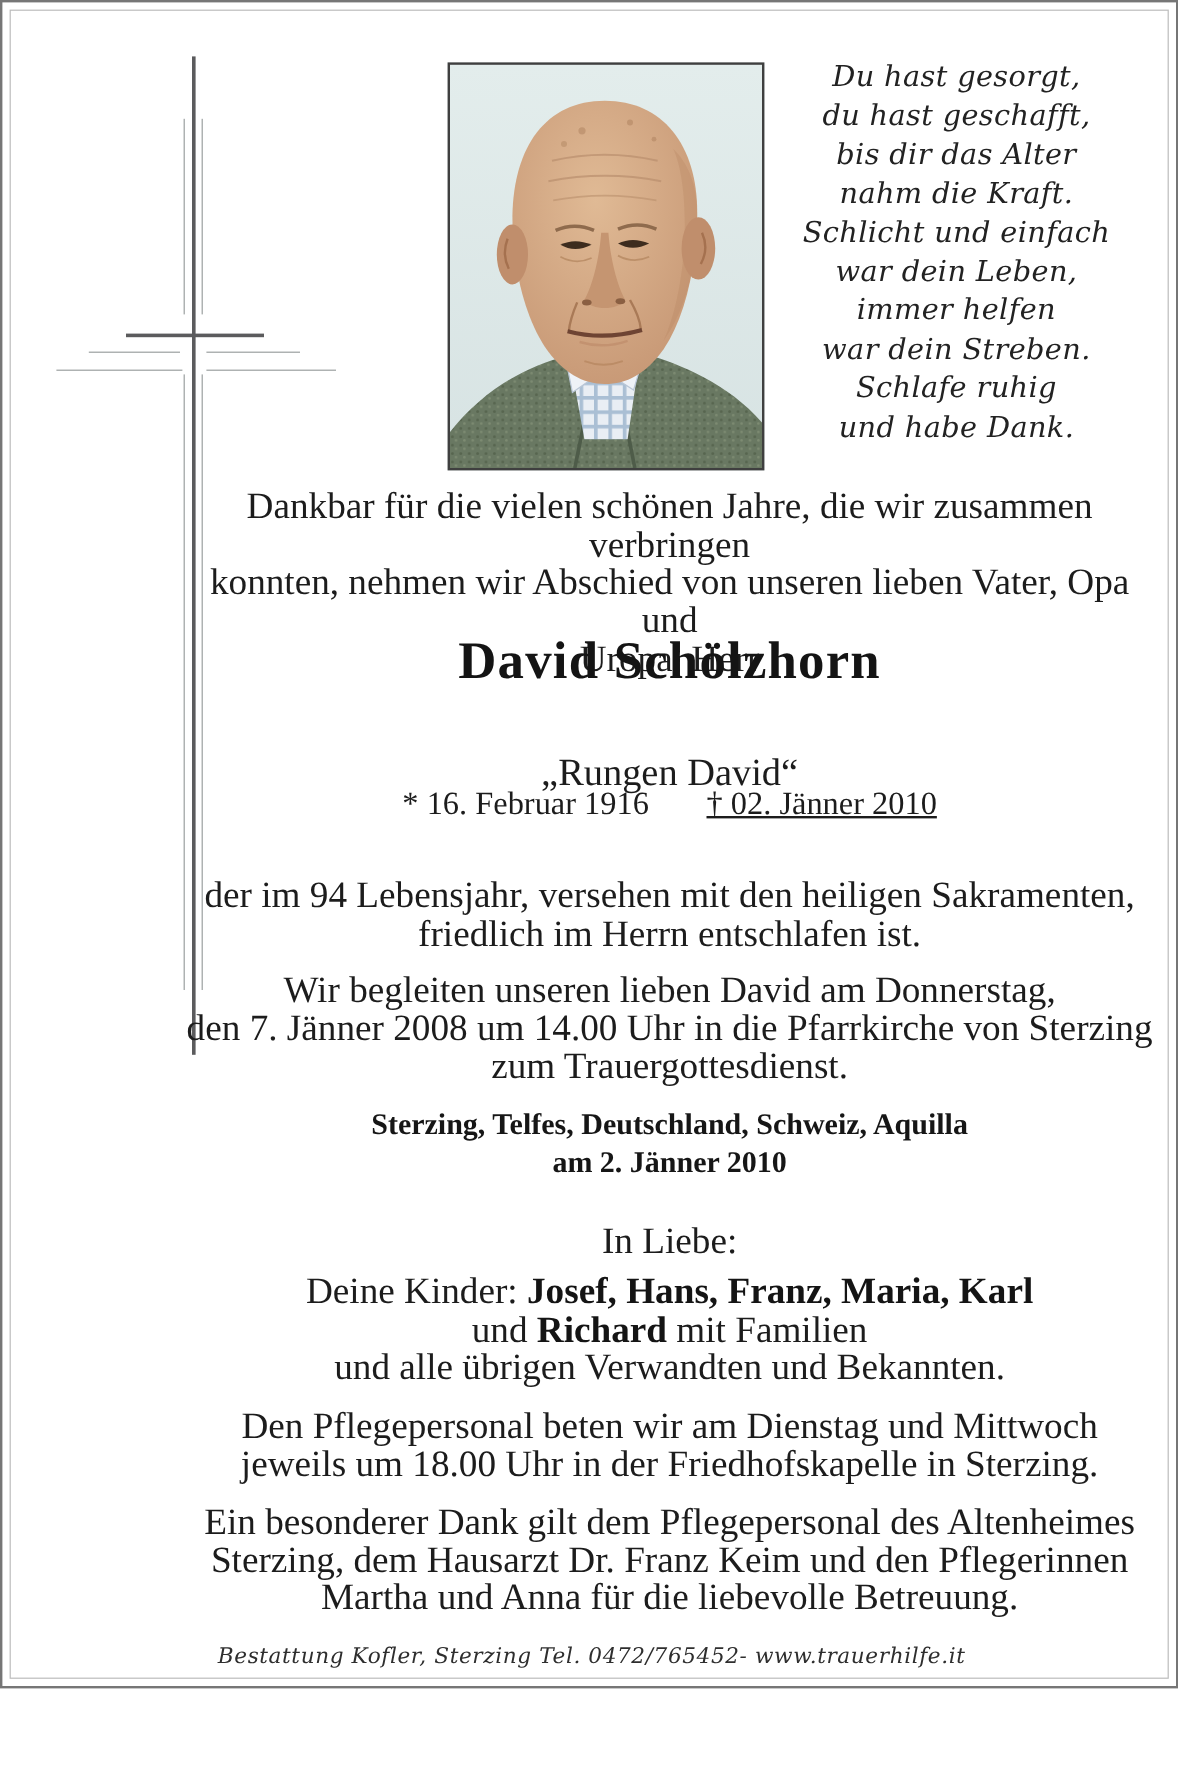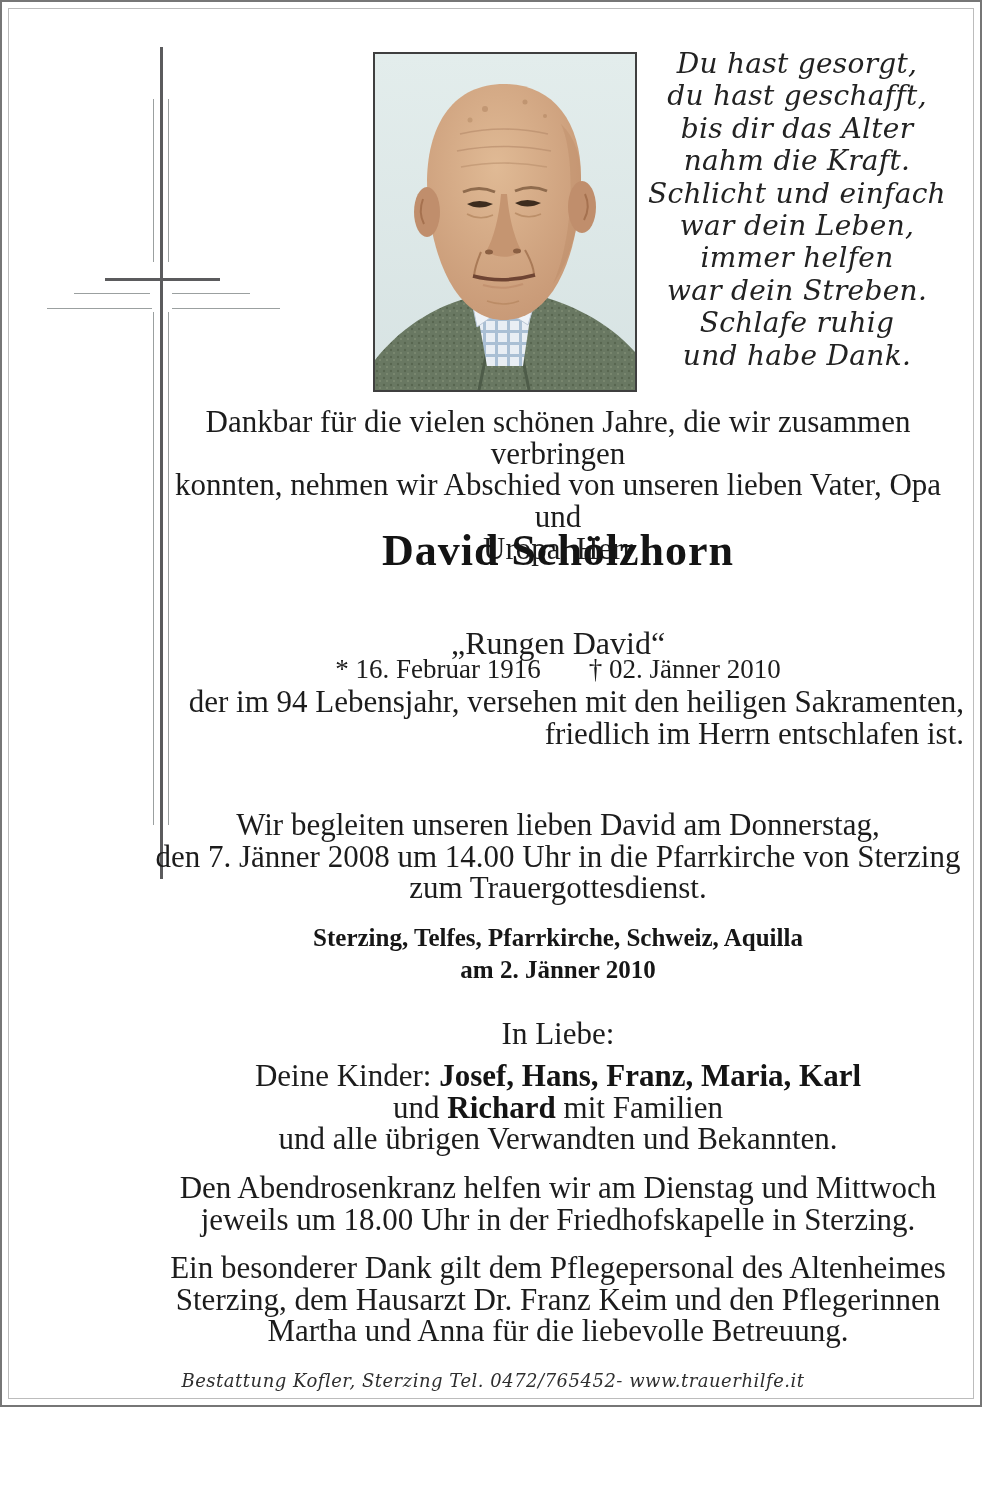--- a/index.html
+++ b/index.html
@@ -40,35 +40,35 @@
     border:2px solid #3f3f3f;
     overflow:hidden; background:#e6efee;
   }
   .photo svg { display:block; }
   
   .poem {
     position:absolute; left:630px; top:46px; width:330px;
     text-align:center;
     font-family:"DejaVu Serif", serif;
     font-style:italic;
-    font-size:28px; line-height:32.4px;
+    font-size:24px; line-height:32.4px;
     color:#222222; letter-spacing:0.3px;
   }
   
   .tb {
     position:absolute; left:150px; width:812px;
     text-align:center;
     font-size:31px; line-height:31.7px;
   }
   .intro   { top:404px; }
   .name    { top:516px; font-size:44px; line-height:66px; font-weight:bold; letter-spacing:1px; color:#141414; }
   .nick    { top:622px; font-size:32px; line-height:38px; }
   .dates   { top:650px; font-size:27px; line-height:34px; }
-  .dates .death { margin-left:48px; }
-  .passing { top:684px;text-align:right; }
+  .dates .death { margin-left:48px;text-decoration:underline; }
+  .passing { top:728px; }
   .funeral { top:795px;margin-top:12px; }
   .places  { top:920px; font-size:25px; line-height:32px; font-weight:bold; color:#161616; }
   .inlove  { top:1016px; }
   .family  { top:1058px; }
   .family b { color:#141414; }
   .rosary  { top:1170px; }
   .thanks  { top:1250px; }
   .footer {
     position:absolute; left:0; top:1368px; width:982px;
     text-align:center;
@@ -200,38 +200,38 @@
     <div>friedlich im Herrn entschlafen ist.</div>
   </div>
 
   <div class="tb funeral">
     <div>Wir begleiten unseren lieben David am Donnerstag,</div>
     <div>den 7. Jänner 2008 um 14.00 Uhr in die Pfarrkirche von Sterzing</div>
     <div>zum Trauergottesdienst.</div>
   </div>
 
   <div class="tb places">
-    <div>Sterzing, Telfes, Pfarrkirche, Schweiz, Aquilla</div>
+    <div>Sterzing, Telfes, Deutschland, Schweiz, Aquilla</div>
     <div>am 2. Jänner 2010</div>
   </div>
 
   <div class="tb inlove">In Liebe:</div>
 
   <div class="tb family">
     <div>
       <span>Deine Kinder: </span><b>Josef, Hans, Franz, Maria, Karl</b>
     </div>
     <div>
       <span>und </span><b>Richard</b><span> mit Familien</span>
     </div>
     <div>und alle übrigen Verwandten und Bekannten.</div>
   </div>
 
   <div class="tb rosary">
-    <div>Den Abendrosenkranz helfen wir am Dienstag und Mittwoch</div>
+    <div>Den Pflegepersonal beten wir am Dienstag und Mittwoch</div>
     <div>jeweils um 18.00 Uhr in der Friedhofskapelle in Sterzing.</div>
   </div>
 
   <div class="tb thanks">
     <div>Ein besonderer Dank gilt dem Pflegepersonal des Altenheimes</div>
     <div>Sterzing, dem Hausarzt Dr. Franz Keim und den Pflegerinnen</div>
     <div>Martha und Anna für die liebevolle Betreuung.</div>
   </div>
 
   <div class="footer">Bestattung Kofler, Sterzing  Tel. 0472/765452- www.trauerhilfe.it</div>

